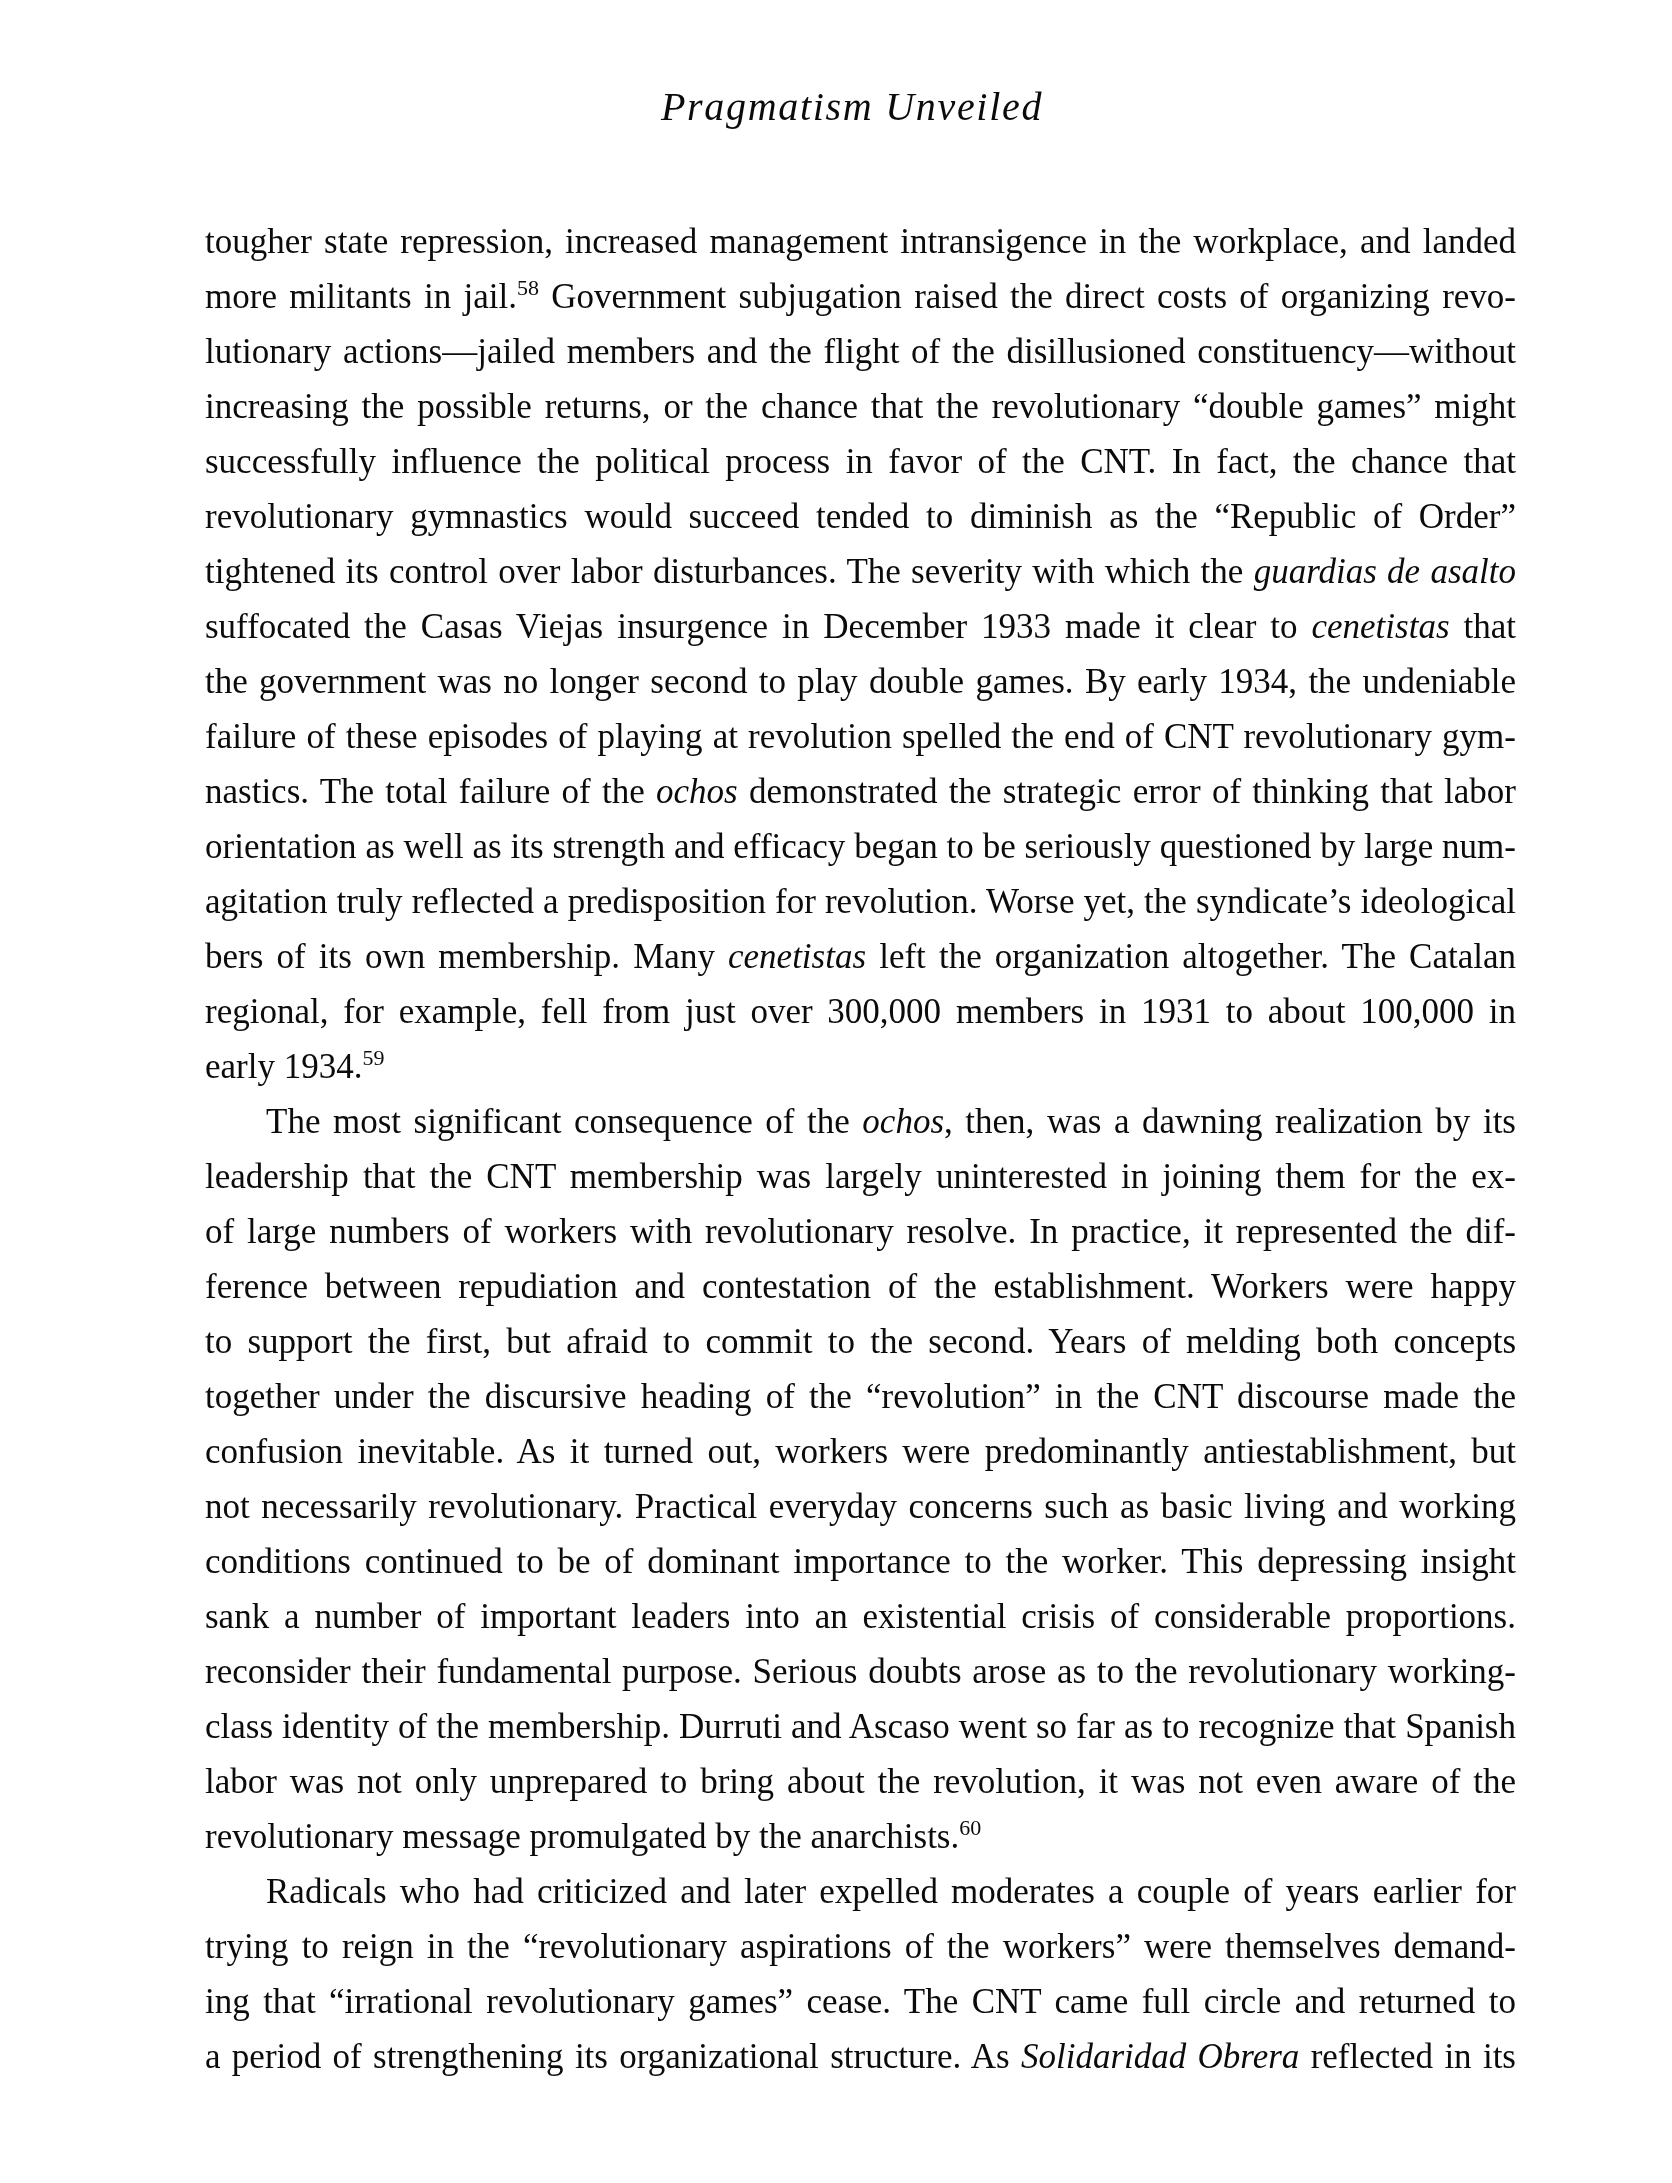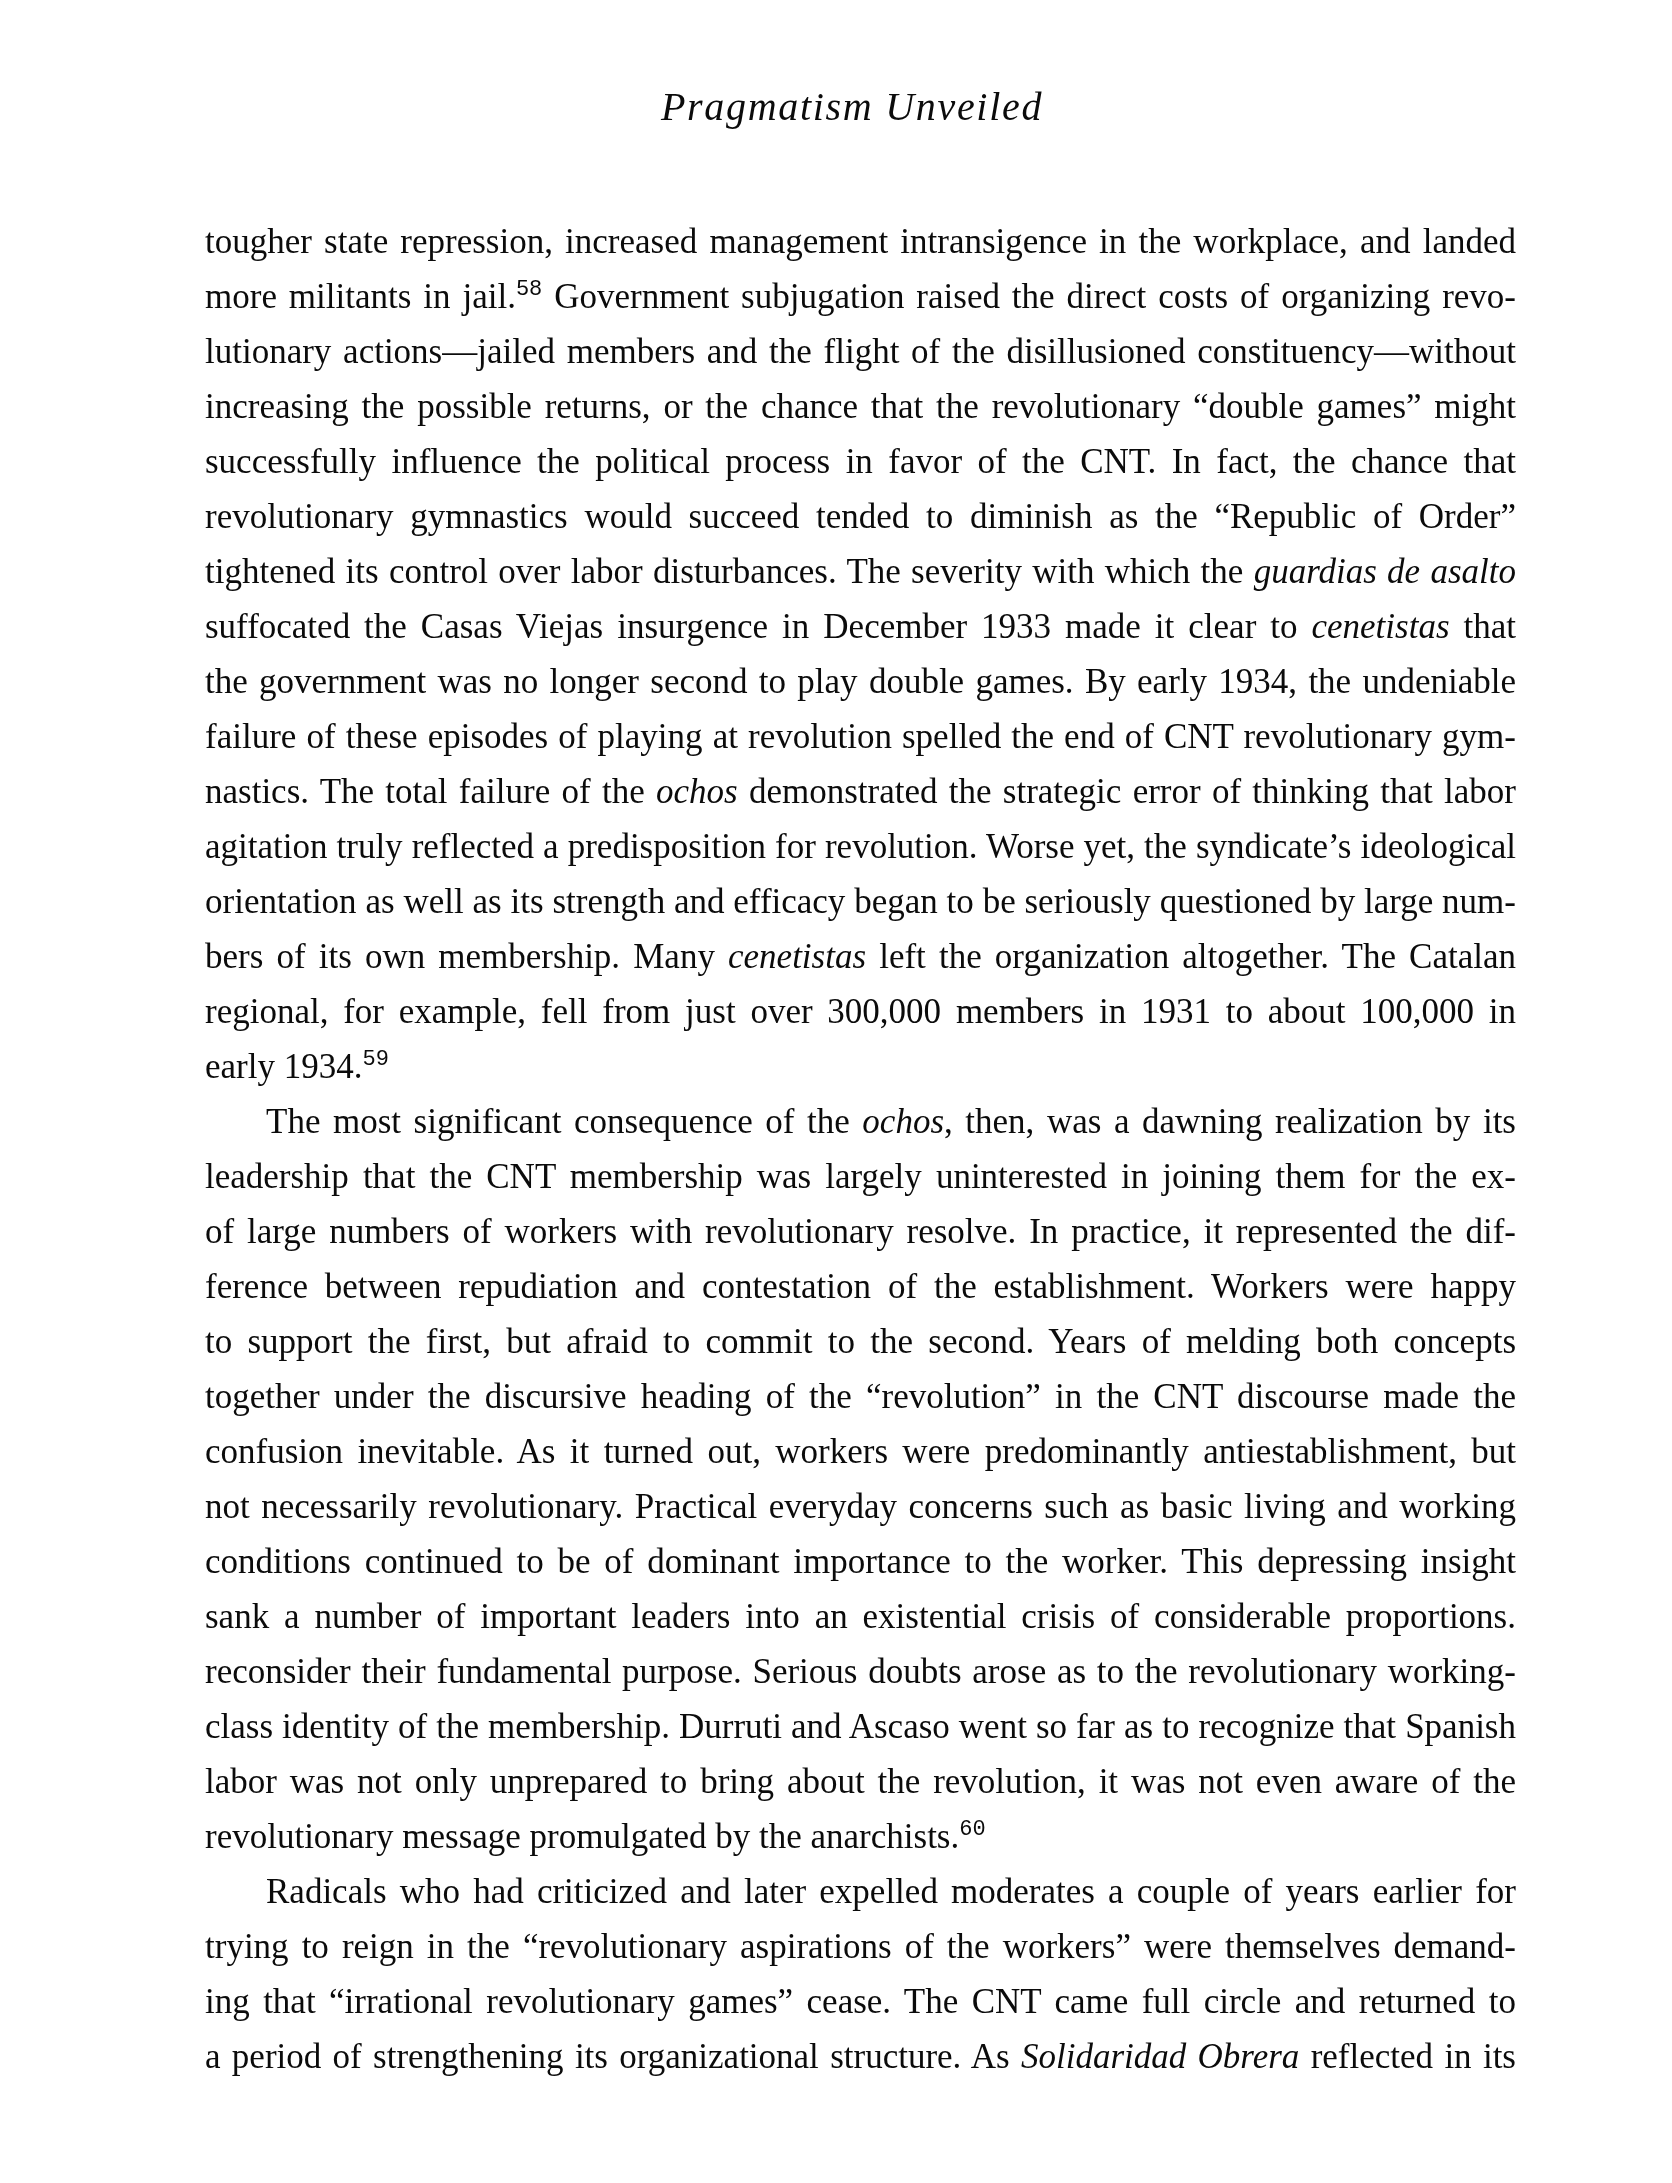--- a/index.html
+++ b/index.html
@@ -16,41 +16,41 @@
   }
   .body-text { position: absolute; left: 205px; top: 214px; width: 1311px; }
   .line {
     display: block; height: 55px; line-height: 55px;
     font-size: 35px; white-space: nowrap;
     text-align: justify; text-align-last: justify;
   }
   .line.last { text-align-last: left; }
   .line.indent { padding-left: 61px; }
   .it { font-style: italic; }
-  .sup { font-size: 22px; vertical-align: 13px; line-height: 0; font-family: Liberation Mono, monospace; }
+  .sup { font-size: 22px; vertical-align: 13px; line-height: 0; }
 </style>
 </head>
 <body>
 
 <div class="page">
   <div class="running-head">Pragmatism Unveiled</div>
   <div class="body-text" id="body-text">
       <div class="line"><span>tougher state repression, increased management intransigence in the workplace, and landed</span></div>
       <div class="line"><span>more militants in jail.</span><span class="sup">58</span><span> Government subjugation raised the direct costs of organizing revo-</span></div>
       <div class="line"><span>lutionary actions—jailed members and the flight of the disillusioned constituency—without</span></div>
       <div class="line"><span>increasing the possible returns, or the chance that the revolutionary “double games” might</span></div>
       <div class="line"><span>successfully influence the political process in favor of the CNT. In fact, the chance that</span></div>
       <div class="line"><span>revolutionary gymnastics would succeed tended to diminish as the “Republic of Order”</span></div>
       <div class="line"><span>tightened its control over labor disturbances. The severity with which the </span><span class="it">guardias de asalto</span></div>
       <div class="line"><span>suffocated the Casas Viejas insurgence in December 1933 made it clear to </span><span class="it">cenetistas</span><span> that</span></div>
       <div class="line"><span>the government was no longer second to play double games. By early 1934, the undeniable</span></div>
       <div class="line"><span>failure of these episodes of playing at revolution spelled the end of CNT revolutionary gym-</span></div>
       <div class="line"><span>nastics. The total failure of the </span><span class="it">ochos</span><span> demonstrated the strategic error of thinking that labor</span></div>
+      <div class="line"><span>orientation as well as its strength and efficacy began to be seriously questioned by large num-</span></div>
       <div class="line"><span>agitation truly reflected a predisposition for revolution. Worse yet, the syndicate’s ideological</span></div>
-      <div class="line"><span>orientation as well as its strength and efficacy began to be seriously questioned by large num-</span></div>
       <div class="line"><span>bers of its own membership. Many </span><span class="it">cenetistas</span><span> left the organization altogether. The Catalan</span></div>
       <div class="line"><span>regional, for example, fell from just over 300,000 members in 1931 to about 100,000 in</span></div>
       <div class="line last"><span>early 1934.</span><span class="sup">59</span></div>
       <div class="line indent"><span>The most significant consequence of the </span><span class="it">ochos</span><span>, then, was a dawning realization by its</span></div>
       <div class="line"><span>leadership that the CNT membership was largely uninterested in joining them for the ex-</span></div>
       <div class="line"><span>of large numbers of workers with revolutionary resolve. In practice, it represented the dif-</span></div>
       <div class="line"><span>ference between repudiation and contestation of the establishment. Workers were happy</span></div>
       <div class="line"><span>to support the first, but afraid to commit to the second. Years of melding both concepts</span></div>
       <div class="line"><span>together under the discursive heading of the “revolution” in the CNT discourse made the</span></div>
       <div class="line"><span>confusion inevitable. As it turned out, workers were predominantly antiestablishment, but</span></div>

